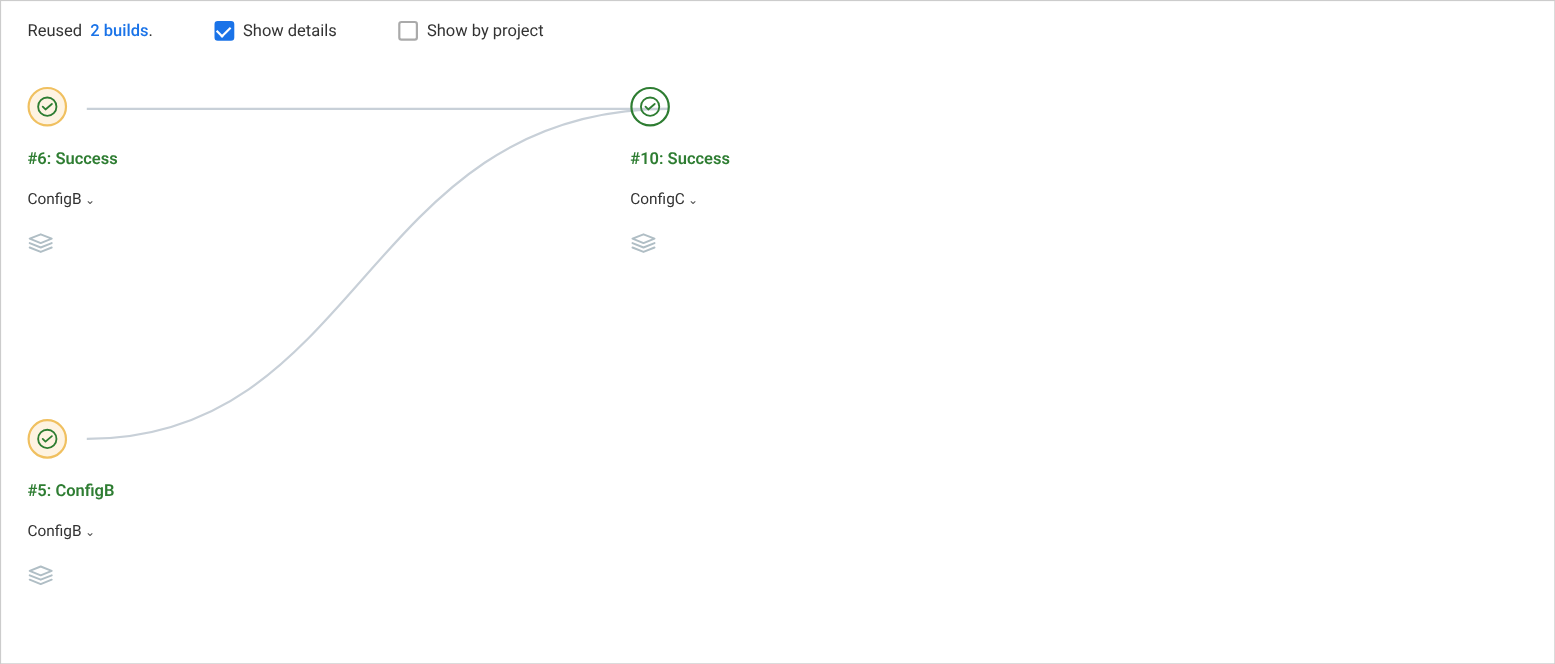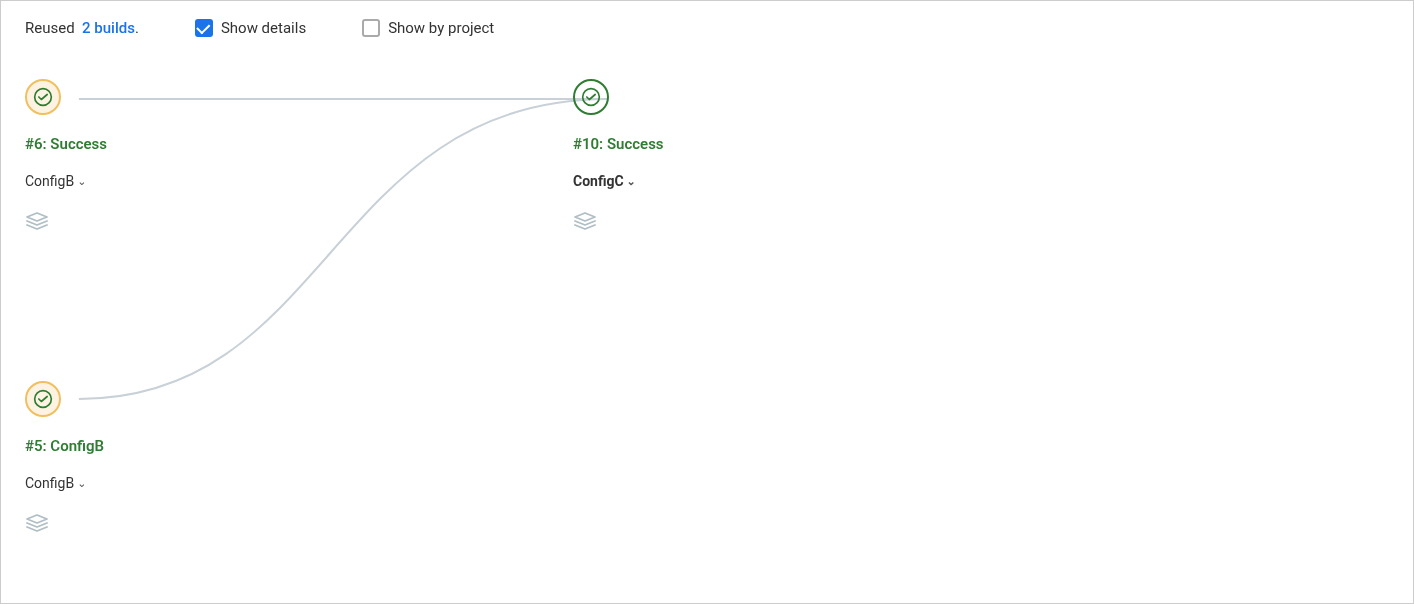--- a/index.html
+++ b/index.html
@@ -135,21 +135,21 @@
     .config-name {
       font-size: 14px;
       color: #333;
       display: flex;
       align-items: center;
       gap: 3px;
       cursor: pointer;
     }
     .config-name-bold {
       font-size: 14px;
-      font-weight: 700;
+      font-weight: 400;
       color: #333;
       display: flex;
       align-items: center;
       gap: 3px;
       cursor: pointer;
     }
     .chevron {
       font-size: 11px;
       color: #555;
     }

